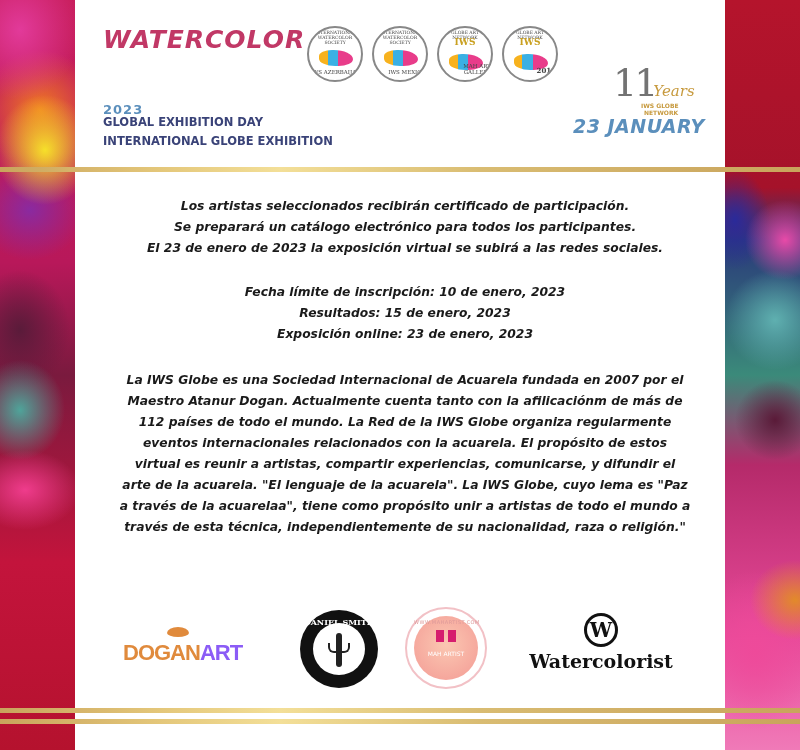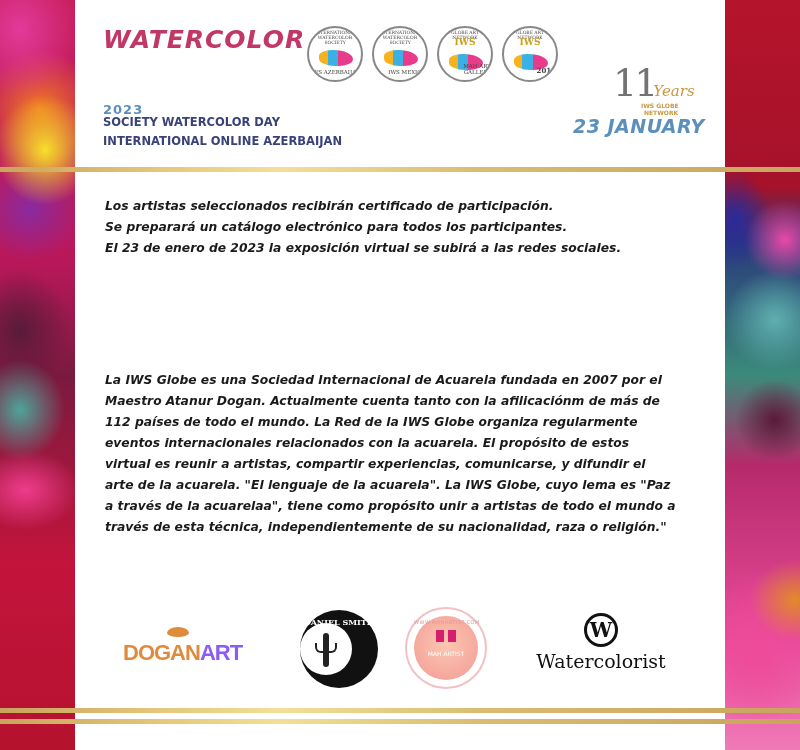--- a/index.html
+++ b/index.html
@@ -90,36 +90,36 @@
   .date-big {
     position: absolute; left: 498px; top: 115px;
     font-weight: bold; font-style: italic; color: #5b8fbc; font-size: 19px; letter-spacing: 0.5px; text-align: center;
   }
 
   .body-text {
     position: absolute; left: 30px; width: 600px;
     font-family: "DejaVu Sans", sans-serif; font-style: italic; font-weight: bold;
     color: #1a1a1a; font-size: 12.3px; line-height: 21px;
   }
-  .body-text p { margin: 0; }
+  .body-text p { margin: 0; text-align: center; }
 
   .sponsors { position: absolute; left: 0; top: 605px; width: 650px; height: 85px; }
   .dogan {
     position: absolute; left: 48px; top: 35px;
     font-family: "Liberation Sans", sans-serif; font-weight: bold; font-size: 22px; letter-spacing: -1px;
   }
   .dogan .d1 { color: #e08a3c; }
   .dogan .d2 { color: #8b5cf6; }
   .dogan-drop {
     position: absolute; left: 92px; top: 22px; width: 22px; height: 10px;
     background: #e08a3c; border-radius: 50% 50% 50% 50% / 60% 60% 40% 40%;
   }
   .daniel {
     position: absolute; left: 225px; top: 5px; width: 78px; height: 78px; border-radius: 50%;
-    background: #111; display: flex; align-items: center; 
+    background: #111; display: flex; align-items: center; justify-content: center;
   }
   .daniel-inner {
     width: 52px; height: 52px; border-radius: 50%; background: #fff; position: relative;
   }
   .daniel-text {
     position: absolute; top: 7px; left: 0; width: 78px; text-align: center;
     font-family: "DejaVu Serif", serif; color: #fff; font-size: 8px; font-weight: bold;
   }
   .cactus {
     position: absolute; left: 23px; top: 10px; width: 6px; height: 34px; background: #222; border-radius: 3px;
@@ -150,42 +150,42 @@
   }
   .watercolorist {
     position: absolute; left: 446px; top: 8px; width: 160px; text-align: center;
   }
   .wc-circle {
     width: 34px; height: 34px; border-radius: 50%; border: 3px solid #111; box-sizing: border-box;
     margin: 0 auto; display: flex; align-items: center; justify-content: center;
     font-family: "DejaVu Serif", serif; font-weight: bold; font-size: 20px; color: #111;
   }
   .wc-word {
-    font-family: "DejaVu Serif", serif; font-weight: normal; font-size: 19px; color: #111; margin-top: 3px;
+    font-family: "DejaVu Serif", serif; font-weight: bold; font-size: 19px; color: #111; margin-top: 3px;
   }
 </style>
 </head>
 <body>
 
 <div class="side side-left"></div>
 <div class="side side-right"></div>
 
 <div class="gold-line" style="top:167px;"></div>
 <div class="gold-line" style="top:708px;"></div>
 <div class="gold-line" style="top:719px;"></div>
 
 <div class="content">
 
   <div class="title">
     <div>WATERCOLOR</div>
   </div>
   <div class="year">2023</div>
   <div class="subtitle">
-    <div>SOCIETY WATERCOLOR DAY</div>
-    <div>INTERNATIONAL ONLINE AZERBAIJAN</div>
+    <div>GLOBAL EXHIBITION DAY</div>
+    <div>INTERNATIONAL GLOBE EXHIBITION</div>
   </div>
 
   <div class="badges">
     <div class="badge">
       <div class="top">INTERNATIONAL WATERCOLOR SOCIETY</div>
       <div class="map"></div>
       <div class="bottom">IWS AZERBAIJAN</div>
     </div>
     <div class="badge">
       <div class="top">INTERNATIONAL WATERCOLOR SOCIETY</div>
@@ -213,20 +213,25 @@
   </div>
 
   <div class="date-big">23 JANUARY</div>
 
   <div class="body-text" style="top:196px;">
     <p>Los artistas seleccionados recibirán certificado de participación.</p>
     <p>Se preparará un catálogo electrónico para todos los participantes.</p>
     <p>El 23 de enero de 2023 la exposición virtual se subirá a las redes sociales.</p>
   </div>
 
+  <div class="body-text" style="top:282px;">
+    <p>Fecha límite de inscripción: 10 de enero, 2023</p>
+    <p>Resultados: 15 de enero, 2023</p>
+    <p>Exposición online: 23 de enero, 2023</p>
+  </div>
 
   <div class="body-text" style="top:370px;">
     <p>La IWS Globe es una Sociedad Internacional de Acuarela fundada en 2007 por el</p>
     <p>Maestro Atanur Dogan. Actualmente cuenta tanto con la afilicaciónm de más de</p>
     <p>112 países de todo el mundo. La Red de la IWS Globe organiza regularmente</p>
     <p>eventos internacionales relacionados con la acuarela. El propósito de estos</p>
     <p>virtual es reunir a artistas, compartir experiencias, comunicarse, y difundir el</p>
     <p>arte de la acuarela. "El lenguaje de la acuarela". La IWS Globe, cuyo lema es "Paz</p>
     <p>a través de la acuarelaa", tiene como propósito unir a artistas de todo el mundo a</p>
     <p>través de esta técnica, independientemente de su nacionalidad, raza  o religión."</p>

